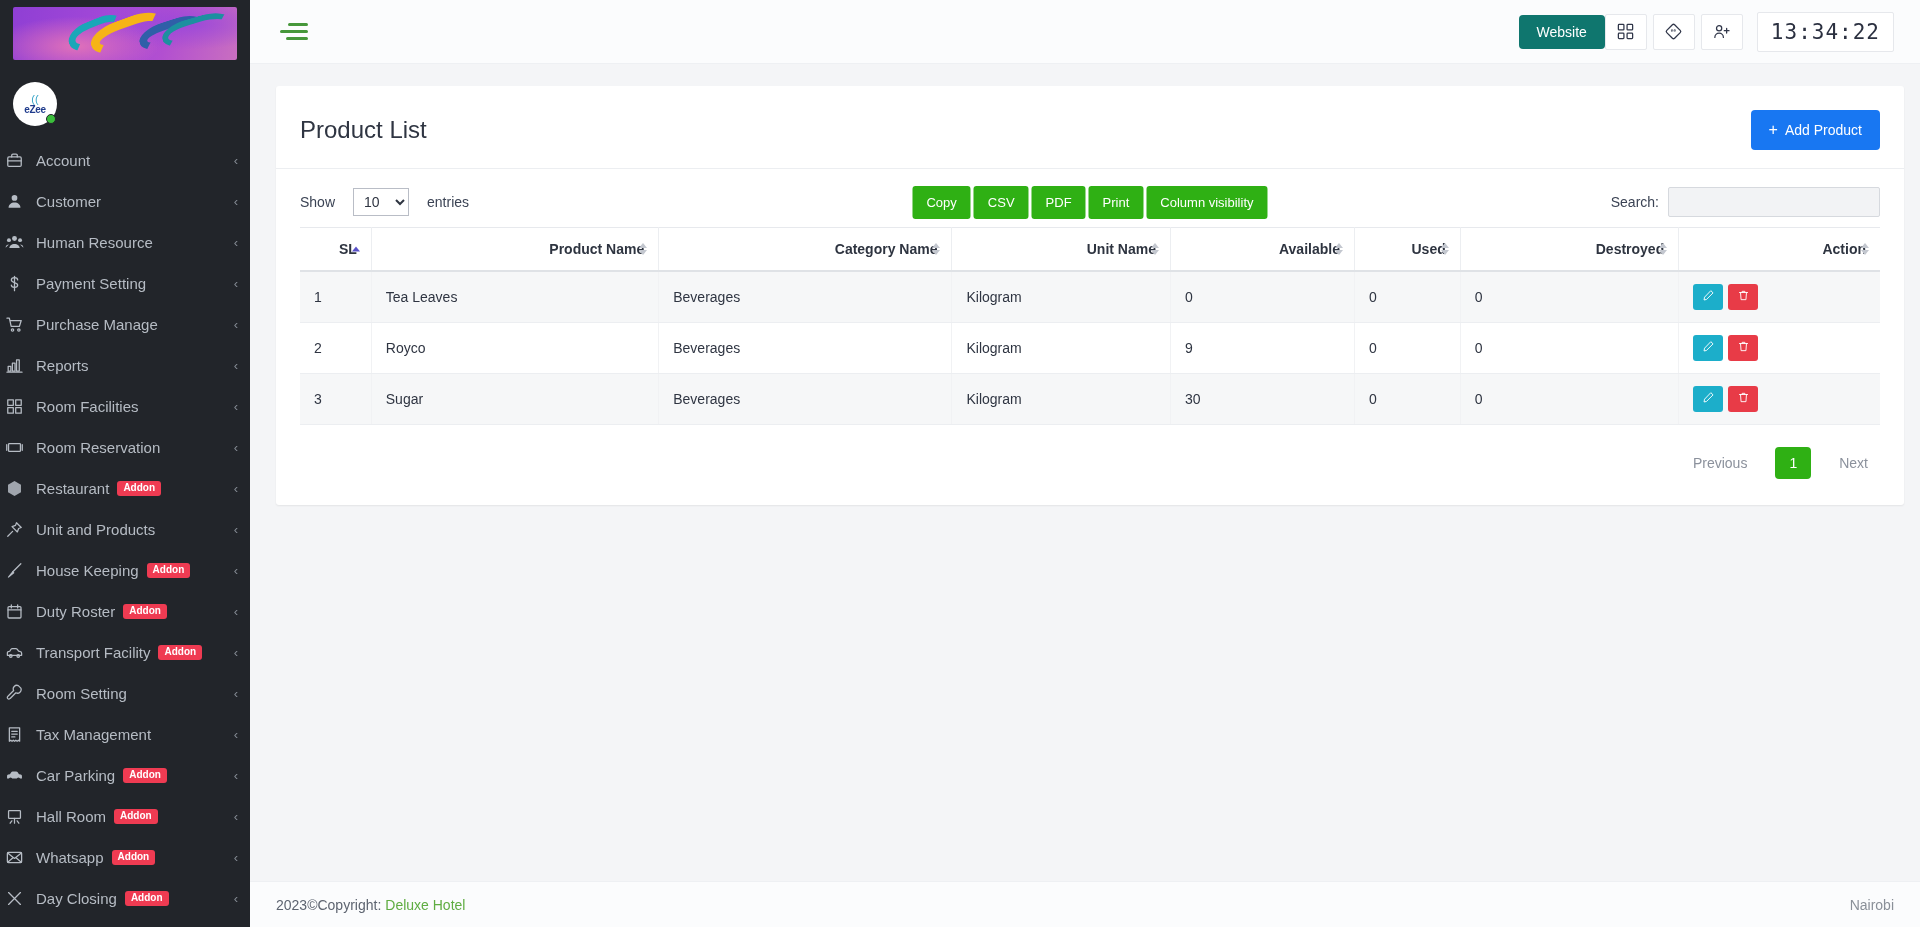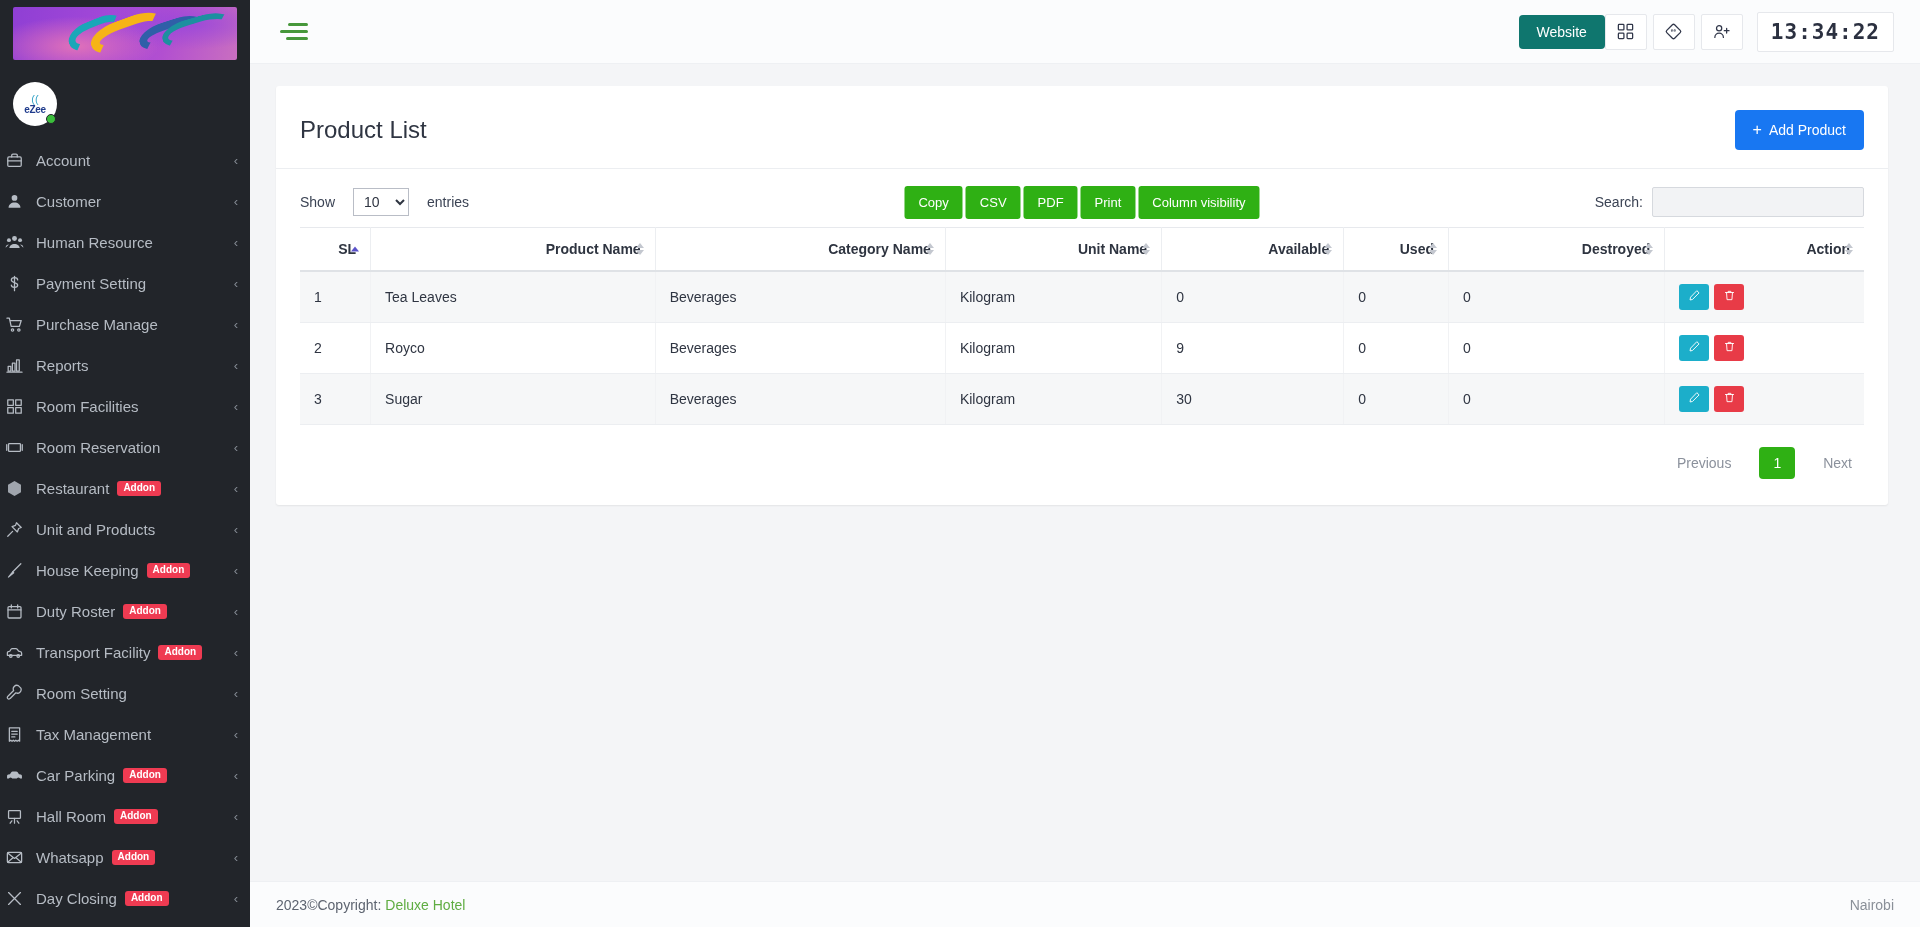--- a/index.html
+++ b/index.html
@@ -103,24 +103,24 @@
     display: flex; align-items: center; justify-content: center; cursor: pointer;
     margin-right: 0; border-radius: 2px;
   }
   .icon-btn + .icon-btn { margin-left: 6px; }
   .icon-btn svg { width: 19px; height: 19px; stroke: #31374a; fill: none; stroke-width: 1.6;
     stroke-linecap: round; stroke-linejoin: round;}
   .clock {
     margin-left: 14px; border: 1px solid #e6e8ec; background: #fff;
     padding: 7px 13px; font-family: "DejaVu Sans Mono", monospace;
     font-size: 21px; letter-spacing: 1px; color: #2b3040; border-radius: 2px;
-    font-weight: bold;
-  }
-
-  .content { flex: 1; padding: 22px 32px 0 26px; overflow: hidden; }
+    font-weight: normal;
+  }
+
+  .content { flex: 1; padding: 22px 16px 0 26px; overflow: hidden; }
   .card { background: #fff; border-radius: 3px; box-shadow: 0 1px 2px rgba(0,0,0,.07); }
 
   .card-head {
     display: flex; align-items: center; padding: 24px 24px 18px 24px;
     border-bottom: 1px solid #eceef1;
   }
   .page-title { font-size: 24px; font-weight: normal; color: #2f3542; }
   .btn-add {
     margin-left: auto; background: #1877f2; color: #fff; border: none;
     font-size: 14px; padding: 11px 18px; border-radius: 4px; cursor: pointer;

